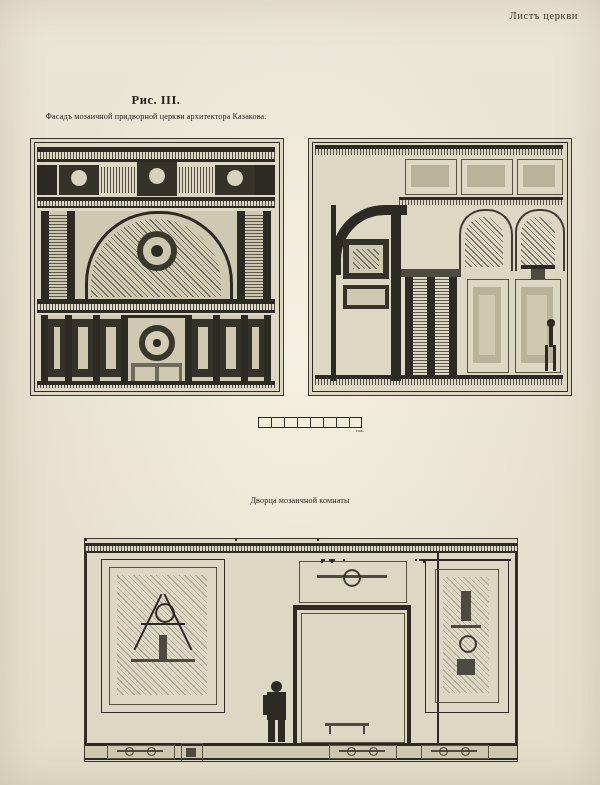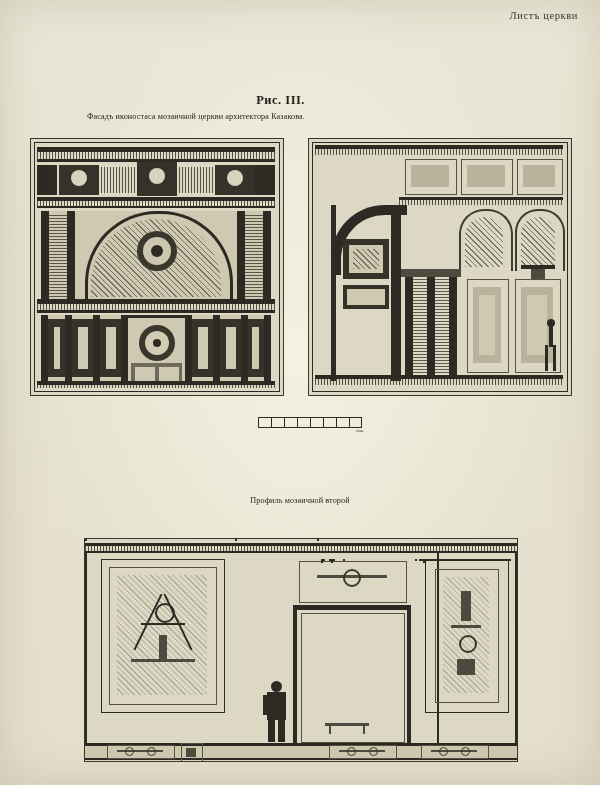--- a/index.html
+++ b/index.html
@@ -63,21 +63,21 @@
     letter-spacing: 0.5px;
     display: block;
   }
   .fig-cap .sub {
     display: block;
     font-size: 8.2px;
     margin-top: 4px;
     letter-spacing: 0.1px;
   }
 
-  #cap3 { left: 25px; top: 93px; width: 280px; text-align: right; }
+  #cap3 { left: 16px; top: 93px; width: 280px; }
   #cap4 { left: 302px; top: 93px; width: 292px; }
   #cap5 { left: 150px; top: 492px; width: 300px; }
 
   
   .plate {
     position: absolute;
     background: #ddd8c4;
     border: 1px solid #3a362d;
     overflow: hidden;
   }
@@ -128,21 +128,21 @@
 </head>
 <body>
 
 <div class="page">
 
   <div class="sheet-label">Листъ церкви</div>
 
 
   <div class="fig-cap" id="cap3">
     <span class="num">Рис. III.</span>
-    <span class="sub">Фасадъ иконостаса мозаичной церкви архитектора Казакова.</span>
+    <span class="sub">Фасадъ мозаичной придворной церкви архитектора Казакова.</span>
   </div>
 
 
   <div class="plate" id="plate3">
 
     <div class="outline" style="left:3px;top:3px;width:244px;height:248px;"></div>
 
     <div class="ink" style="left:6px;top:8px;width:238px;height:5px;"></div>
     <div class="hatch" style="left:6px;top:13px;width:238px;height:7px;"></div>
     <div class="ink" style="left:6px;top:20px;width:238px;height:3px;"></div>
@@ -285,21 +285,21 @@
     <div class="tick" style="left:39px;"></div>
     <div class="tick" style="left:52px;"></div>
     <div class="tick" style="left:65px;"></div>
     <div class="tick" style="left:78px;"></div>
     <div class="tick" style="left:91px;"></div>
     <div class="tick" style="left:103px;"></div>
     <div class="cap">саж.</div>
   </div>
 
   <div class="fig-cap" id="cap5">
-    <span class="sub">Профиль мозаичной второй</span>
+    <span class="sub">Дворца мозаичной комнаты</span>
   </div>
 
   <div class="plate" id="plate5">
 
     <div class="ink" style="left:0px;top:4px;width:432px;height:3px;"></div>
     <div class="hatch" style="left:0px;top:7px;width:432px;height:5px;"></div>
     <div class="ink" style="left:0px;top:12px;width:432px;height:2px;"></div>
 
     <div class="ink" style="left:0px;top:14px;width:2px;height:190px;"></div>
     <div class="ink" style="left:352px;top:14px;width:2px;height:190px;"></div>

